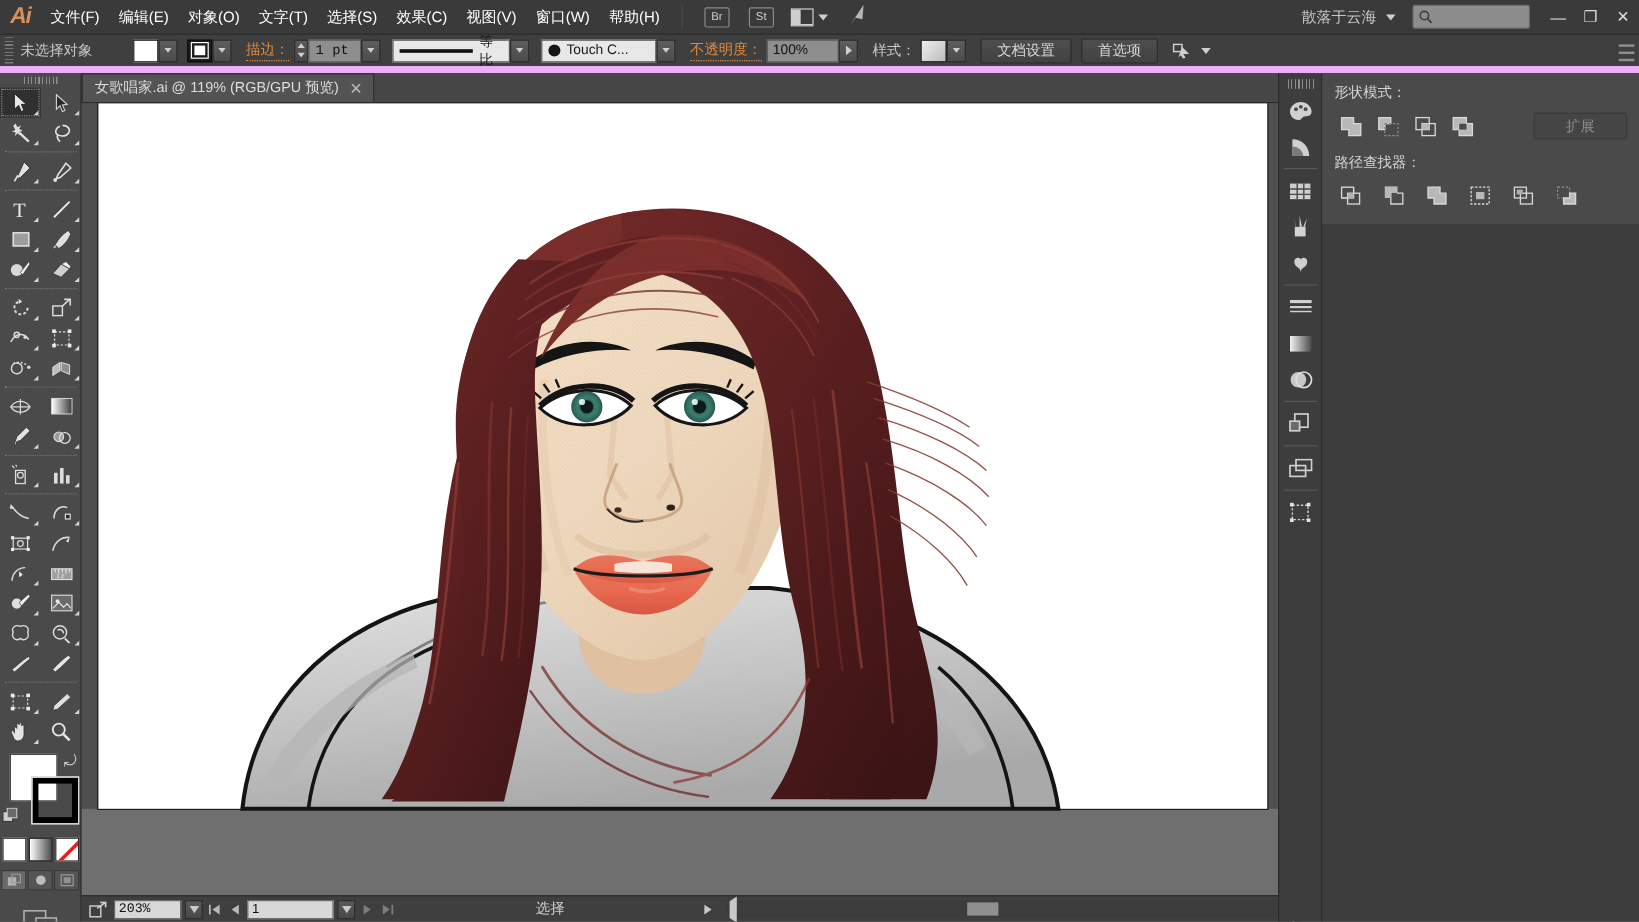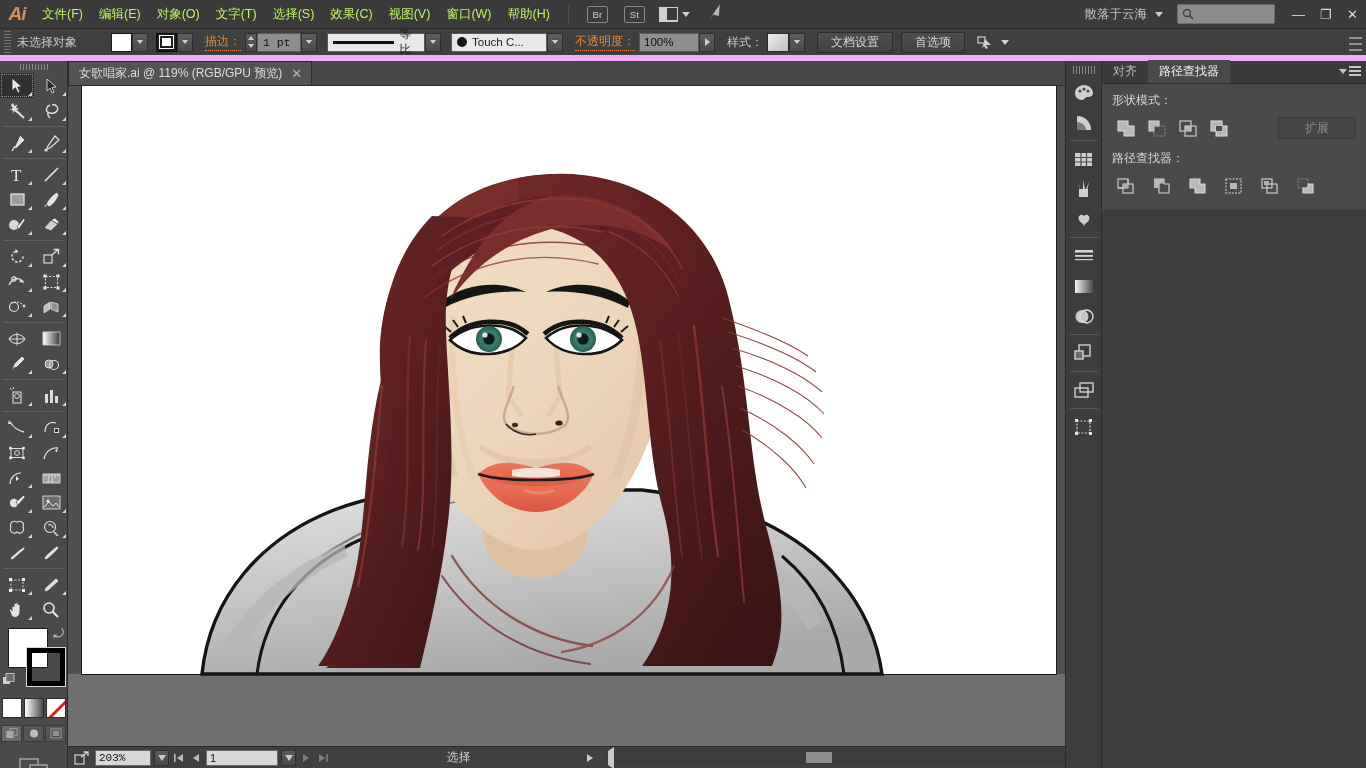--- a/index.html
+++ b/index.html
@@ -18,21 +18,21 @@
     background: #3a3a3a; display: flex; align-items: center;
     border-bottom: 1px solid #2a2a2a;
   }
   .ai-logo {
     width: 34px; height: 29px; display: flex; align-items: center;
     justify-content: center; color: #d98f5a; font-size: 19px;
     font-weight: bold; font-style: italic; letter-spacing: -1px;
   }
   .menu-item {
     padding: 0 8px; height: 29px; line-height: 29px; font-size: 12.5px;
-    color: #bef264; cursor: default; white-space: nowrap; text-align: center;
+    color: #ffffff; cursor: default; white-space: nowrap; text-align: center;
   }
   .mb-sep { width: 1px; height: 18px; background: #4d4d4d; margin: 0 10px; }
   .mb-btn {
     width: 21px; height: 17px; border: 1px solid #8a8a8a; border-radius: 2px;
     font-size: 9.5px; color: #cfcfcf; display: flex; align-items: center;
     justify-content: center; margin: 0 8px; cursor: pointer;
   }
   .mb-layout {
     display: flex; align-items: center; margin: 0 6px; cursor: pointer;
   }
@@ -1024,32 +1024,20 @@
           <rect x="15" y="1" width="3" height="3" fill="#e4e4e4"></rect>
           <rect x="1" y="14" width="3" height="3" fill="#e4e4e4"></rect>
           <rect x="15" y="14" width="3" height="3" fill="#e4e4e4"></rect>
         </svg>
     </div>
   </div>
 
   <div class="dock">
 
     <div>
-      <div class="panel-tabs">
-        <div class="ptab">对齐</div>
-        <div class="ptab active">路径查找器</div>
-        <div class="pmenu">
-          <span class="t"></span>
-            <span class="l">
-              <span></span>
-              <span></span>
-              <span></span>
-            </span>
-        </div>
-      </div>
       <div class="panel-body">
         <div class="p-label">形状模式：</div>
         <div class="pf-row">
           <div class="pf-btn">
             <svg width="20" height="19" viewBox="0 0 20 19">
                 <path d="M2 2 H12 V7 H18 V17 H8 V12 H2 Z" fill="#b8b8b8" stroke="#d8d8d8" stroke-width="1.1"></path>
               </svg>
           </div>
           <div class="pf-btn">
             <svg width="20" height="19" viewBox="0 0 20 19">

